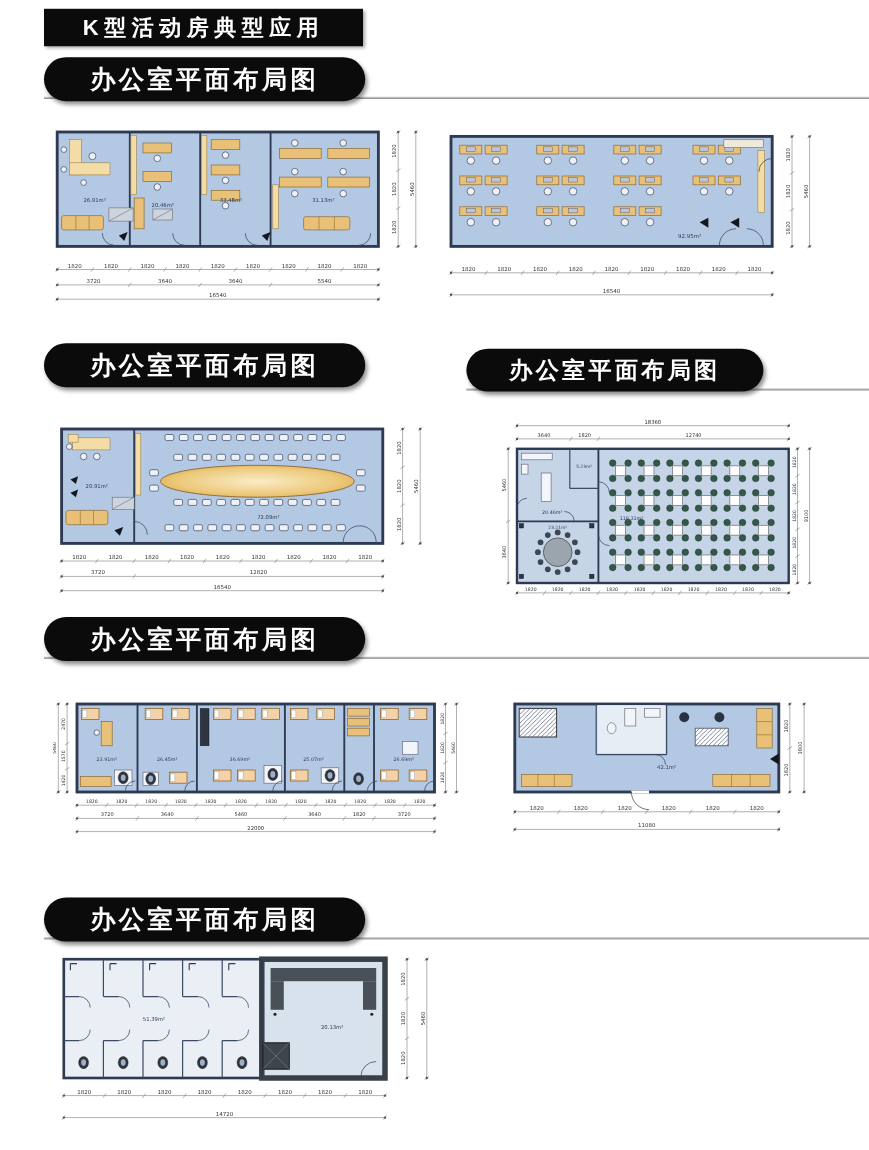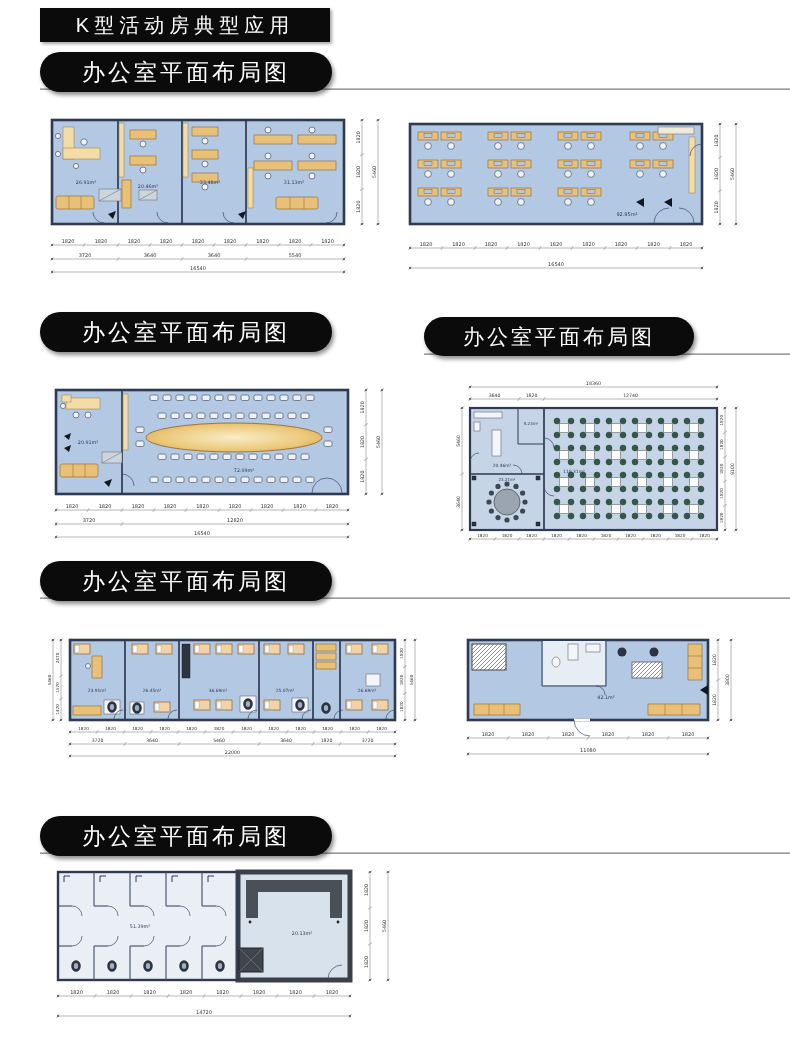--- a/index.html
+++ b/index.html
@@ -1,17 +1,17 @@
 <!DOCTYPE html>
 <html><head>
 <meta charset="utf-8">
 <style>
   html,body{margin:0;padding:0}
   body{width:790px;height:1045px;background:#fff;position:relative;font-family:"Liberation Sans",sans-serif;overflow:hidden}
-  .banner{position:absolute;background:#0b0b0b;color:#fff;display:flex;align-items:center;justify-content:center;font-weight:normal;z-index:2;white-space:nowrap}
+  .banner{position:absolute;background:#0b0b0b;color:#fff;display:flex;align-items:center;justify-content:center;font-weight:bold;z-index:2;white-space:nowrap}
   .rect{box-shadow:2px 2px 3px rgba(0,0,0,.35)}
   .pill{border-radius:22px;box-shadow:2px 3px 4px rgba(0,0,0,.45)}
   .rule{position:absolute;height:2px;background:linear-gradient(180deg,#cdcdcd,#8d8d8d);z-index:1}
   svg.plan{position:absolute}
   svg text{font-family:"DejaVu Sans",sans-serif}
   .dim{stroke:#7d7d7d;stroke-width:.55;fill:none}
   .dimt{fill:#333}
   .dote{fill:#555}
   .area{fill:#2c3b55}
   .floor{fill:#b3c8e2;stroke:#2d3a52;stroke-width:2.6}

